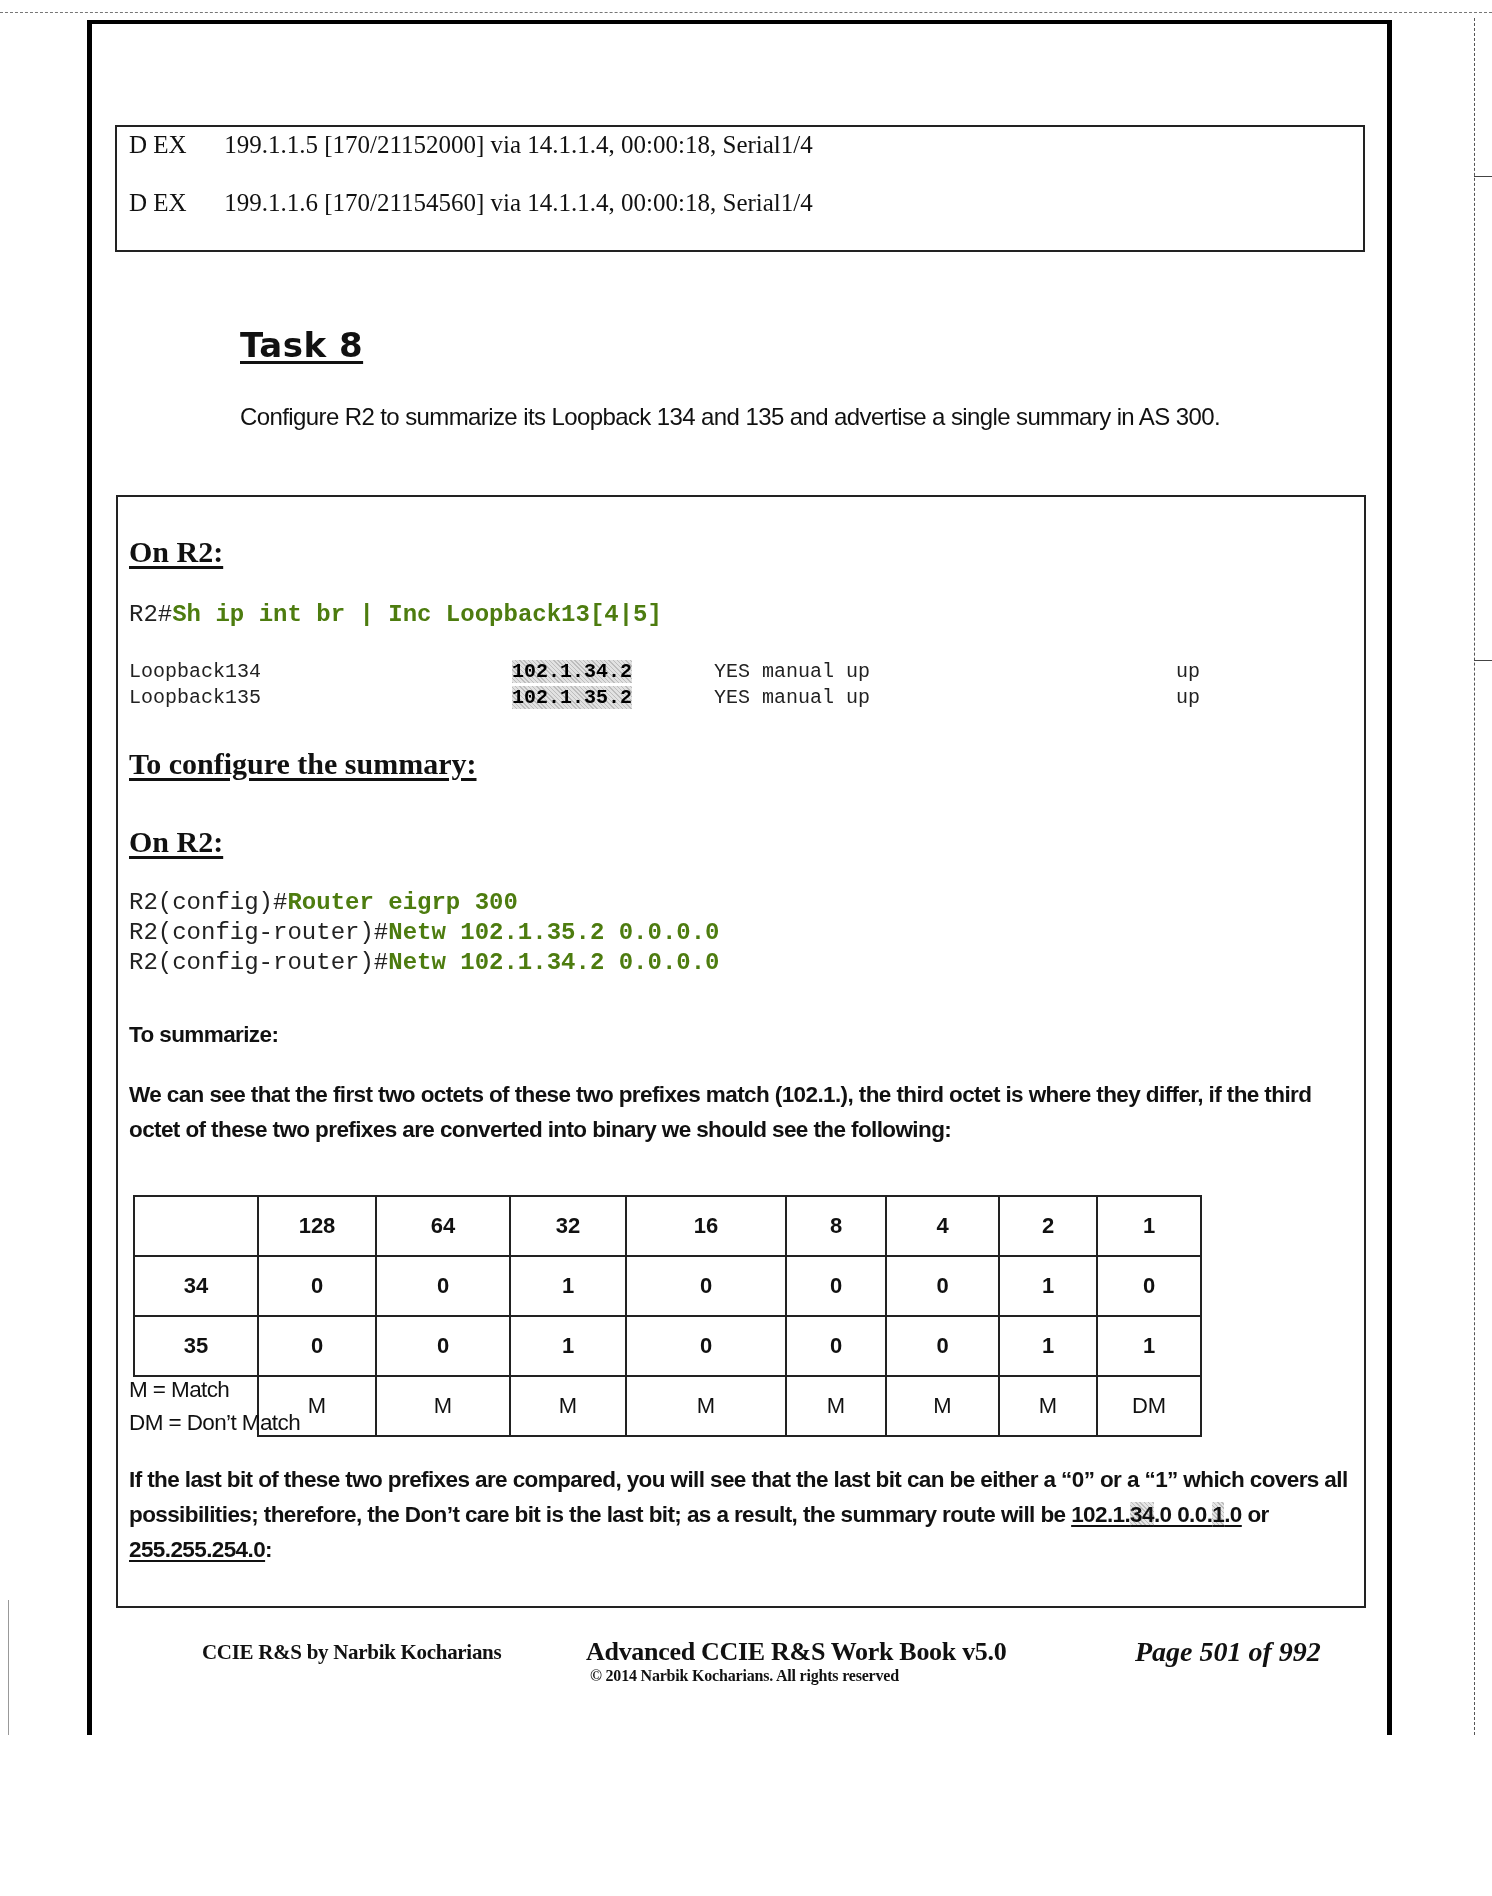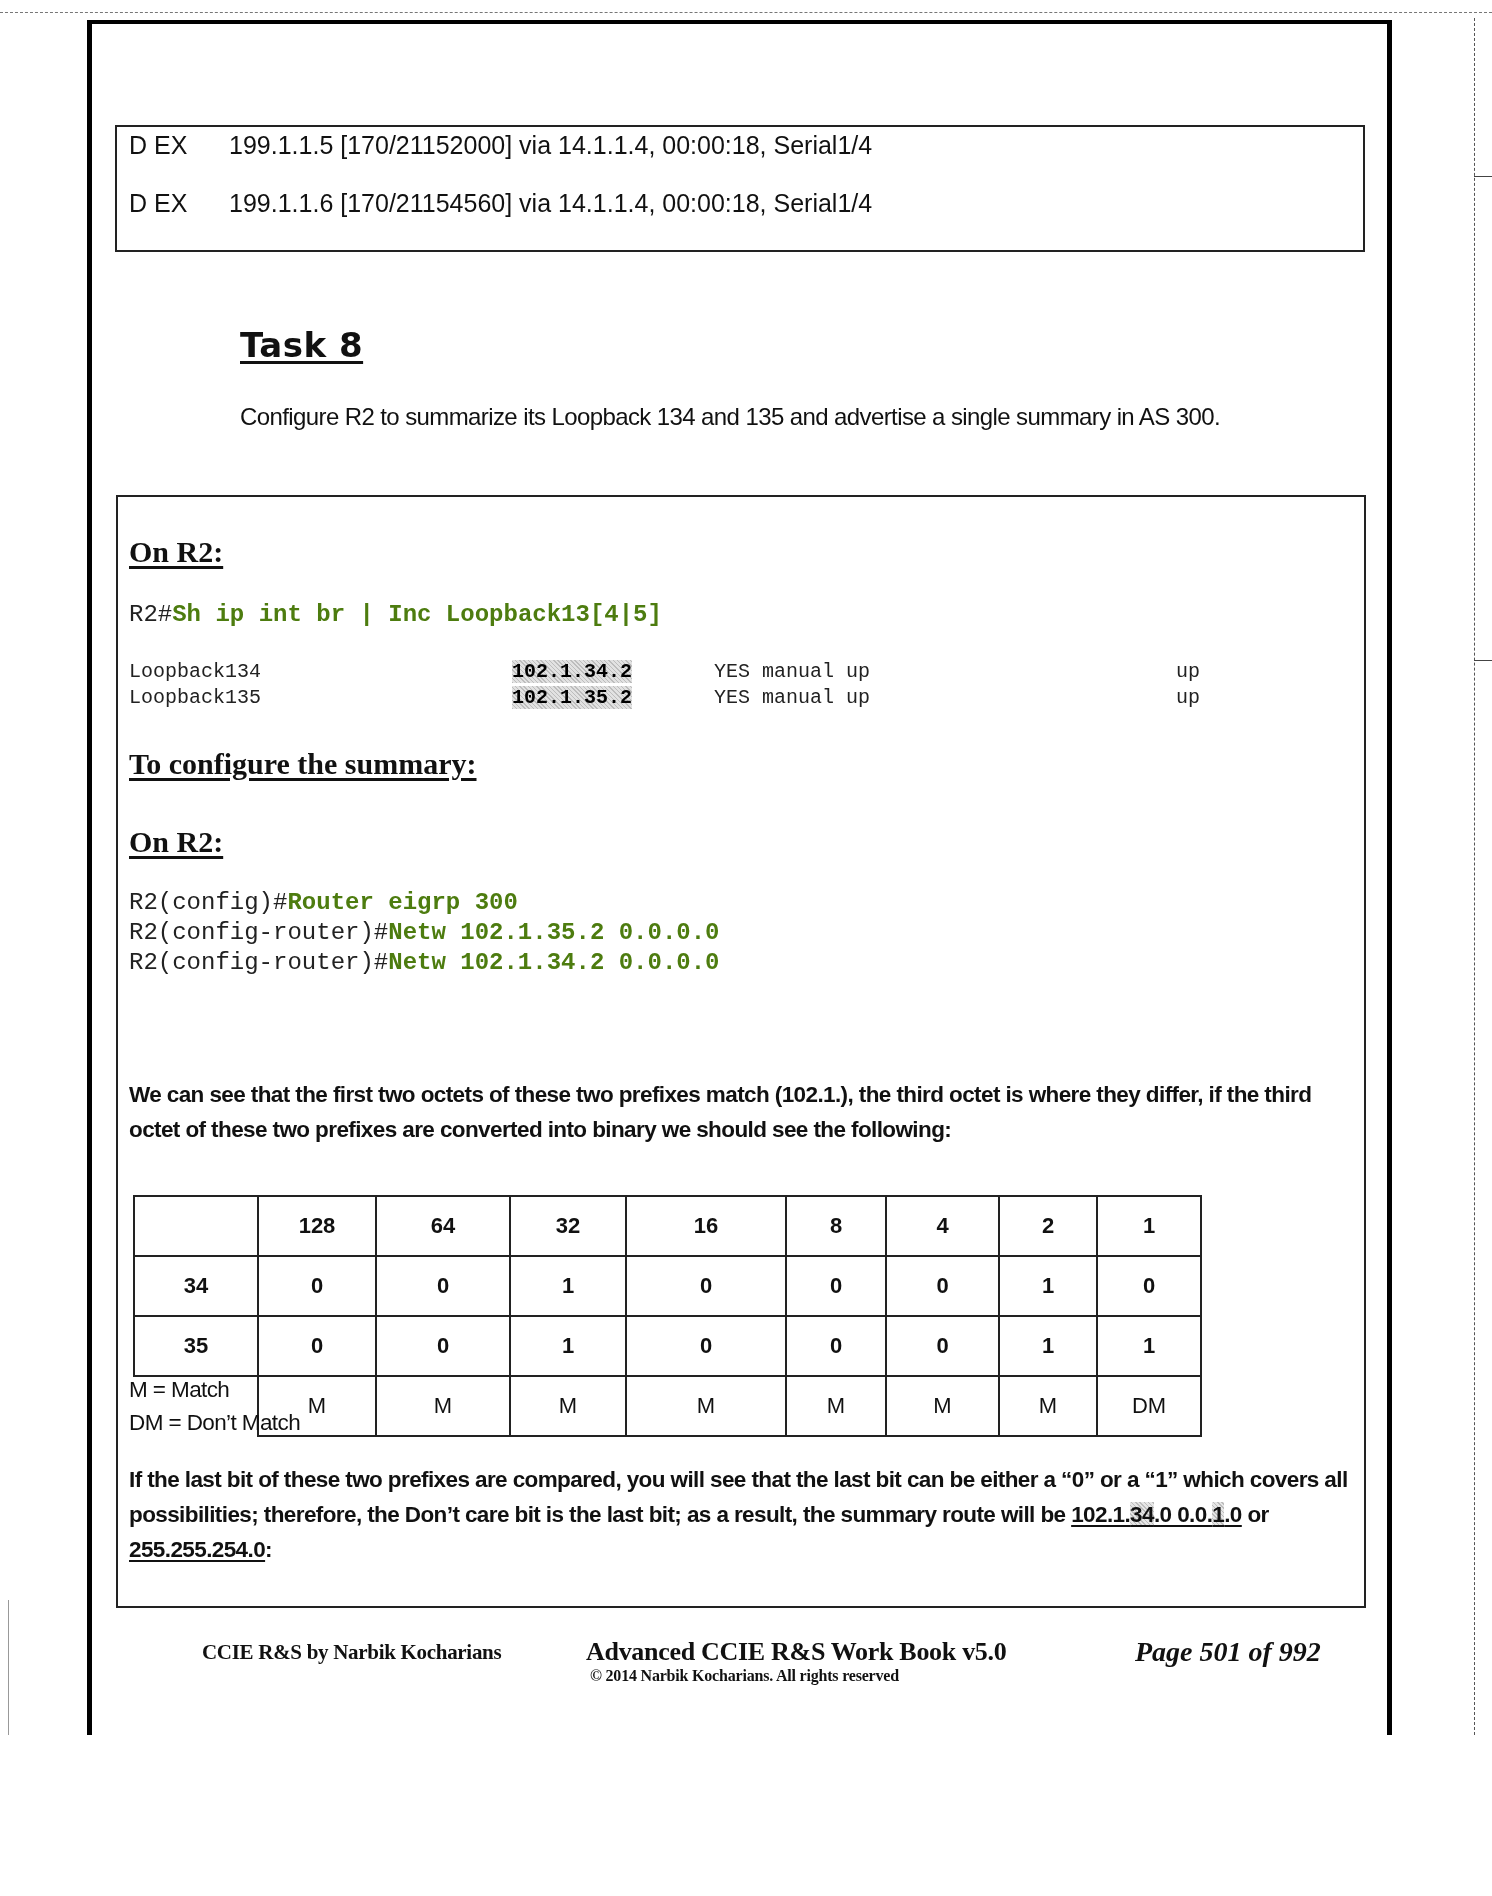--- a/index.html
+++ b/index.html
@@ -8,21 +8,21 @@
 
     .scan-top-line { position: absolute; left: 0; top: 12px; width: 1492px; height: 0; border-top: 1px dashed #777; }
     .scan-left-line { position: absolute; left: 8px; top: 1600px; width: 0; height: 135px; border-left: 1px solid #999; }
     .scan-right-line { position: absolute; left: 1474px; top: 18px; width: 0; height: 1717px; border-left: 1px dashed #555; }
     .scan-right-tick { position: absolute; left: 1474px; height: 0; width: 18px; border-top: 1px solid #444; }
 
     .frame { position: absolute; left: 87px; top: 20px; width: 1305px; height: 1715px;
       border-left: 5px solid #000; border-right: 5px solid #000; border-top: 4px solid #000; }
 
     .route-box { position: absolute; left: 115px; top: 125px; width: 1250px; height: 127px; border: 2px solid #222; }
-    .route-line { position: absolute; left: 12px; font-family: Liberation Sans, sans-serif; font-size: 25px; white-space: pre; color: #111; }
+    .route-line { position: absolute; left: 12px; font-family: Liberation Serif, serif; font-size: 25px; white-space: pre; color: #111; }
 
     .task-title { position: absolute; left: 240px; top: 325px; font-family: "DejaVu Sans", sans-serif; font-weight: bold;
       font-size: 34px; text-decoration: underline; text-underline-offset: 4px; letter-spacing: 0.5px; }
     .task-desc { position: absolute; left: 240px; top: 398px; width: 1030px; font-family: "Liberation Sans", sans-serif;
       font-size: 24px; line-height: 38px; letter-spacing: -0.6px; }
 
     .main-box { position: absolute; left: 116px; top: 495px; width: 1250px; height: 1113px; border: 2px solid #222; }
 
     .heading { position: absolute; left: 11px; font-family: "Liberation Serif", serif; font-weight: bold; font-size: 30px;
       text-decoration: underline; text-underline-offset: 4px; }
@@ -75,20 +75,21 @@
   <div class="mono out" style="top:163px"><span style="display:inline-block;width:383px">Loopback134</span><span class="hl">102.1.34.2</span><span style="display:inline-block;width:82px"></span><span style="display:inline-block;width:462px">YES manual up</span><span>up</span></div>
   <div class="mono out" style="top:189px"><span style="display:inline-block;width:383px">Loopback135</span><span class="hl">102.1.35.2</span><span style="display:inline-block;width:82px"></span><span style="display:inline-block;width:462px">YES manual up</span><span>up</span></div>
 
   <div class="heading" style="top:250px">To configure the summary:</div>
   <div class="heading" style="top:328px">On R2:</div>
 
   <div class="mono cmd" style="top:392px"><span>R2(config)#</span><b>Router eigrp 300</b></div>
   <div class="mono cmd" style="top:422px"><span>R2(config-router)#</span><b>Netw 102.1.35.2 0.0.0.0</b></div>
   <div class="mono cmd" style="top:452px"><span>R2(config-router)#</span><b>Netw 102.1.34.2 0.0.0.0</b></div>
 
+  <div class="para" style="top:520px">To summarize:</div>
   <div class="para" style="top:580px">We can see that the first two octets of these two prefixes match (102.1.), the third octet is where they differ, if the third octet of these two prefixes are converted into binary we should see the following:</div>
 
   <table class="bits">
     <tbody>
         <tr>
       <td style="width:124px"></td>
       <td style="width:118px">128</td>
       <td style="width:134px">64</td>
       <td style="width:116px">32</td>
       <td style="width:160px">16</td>

